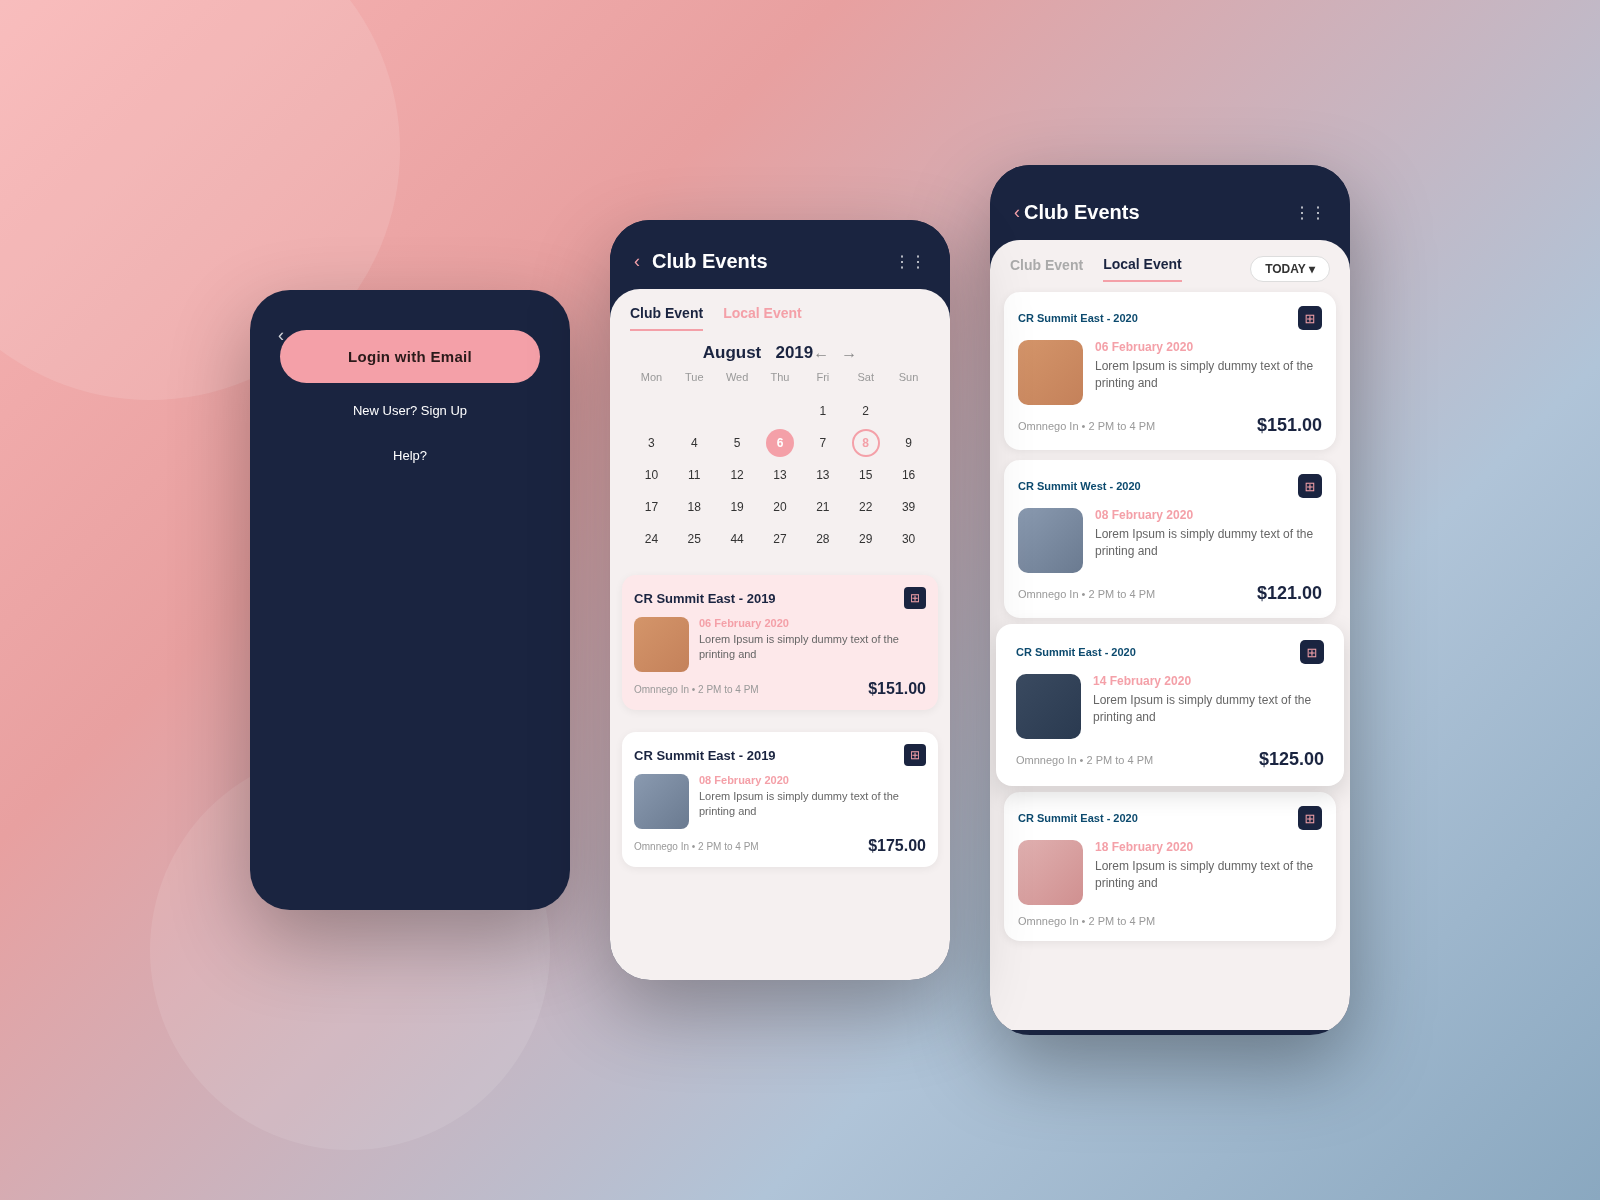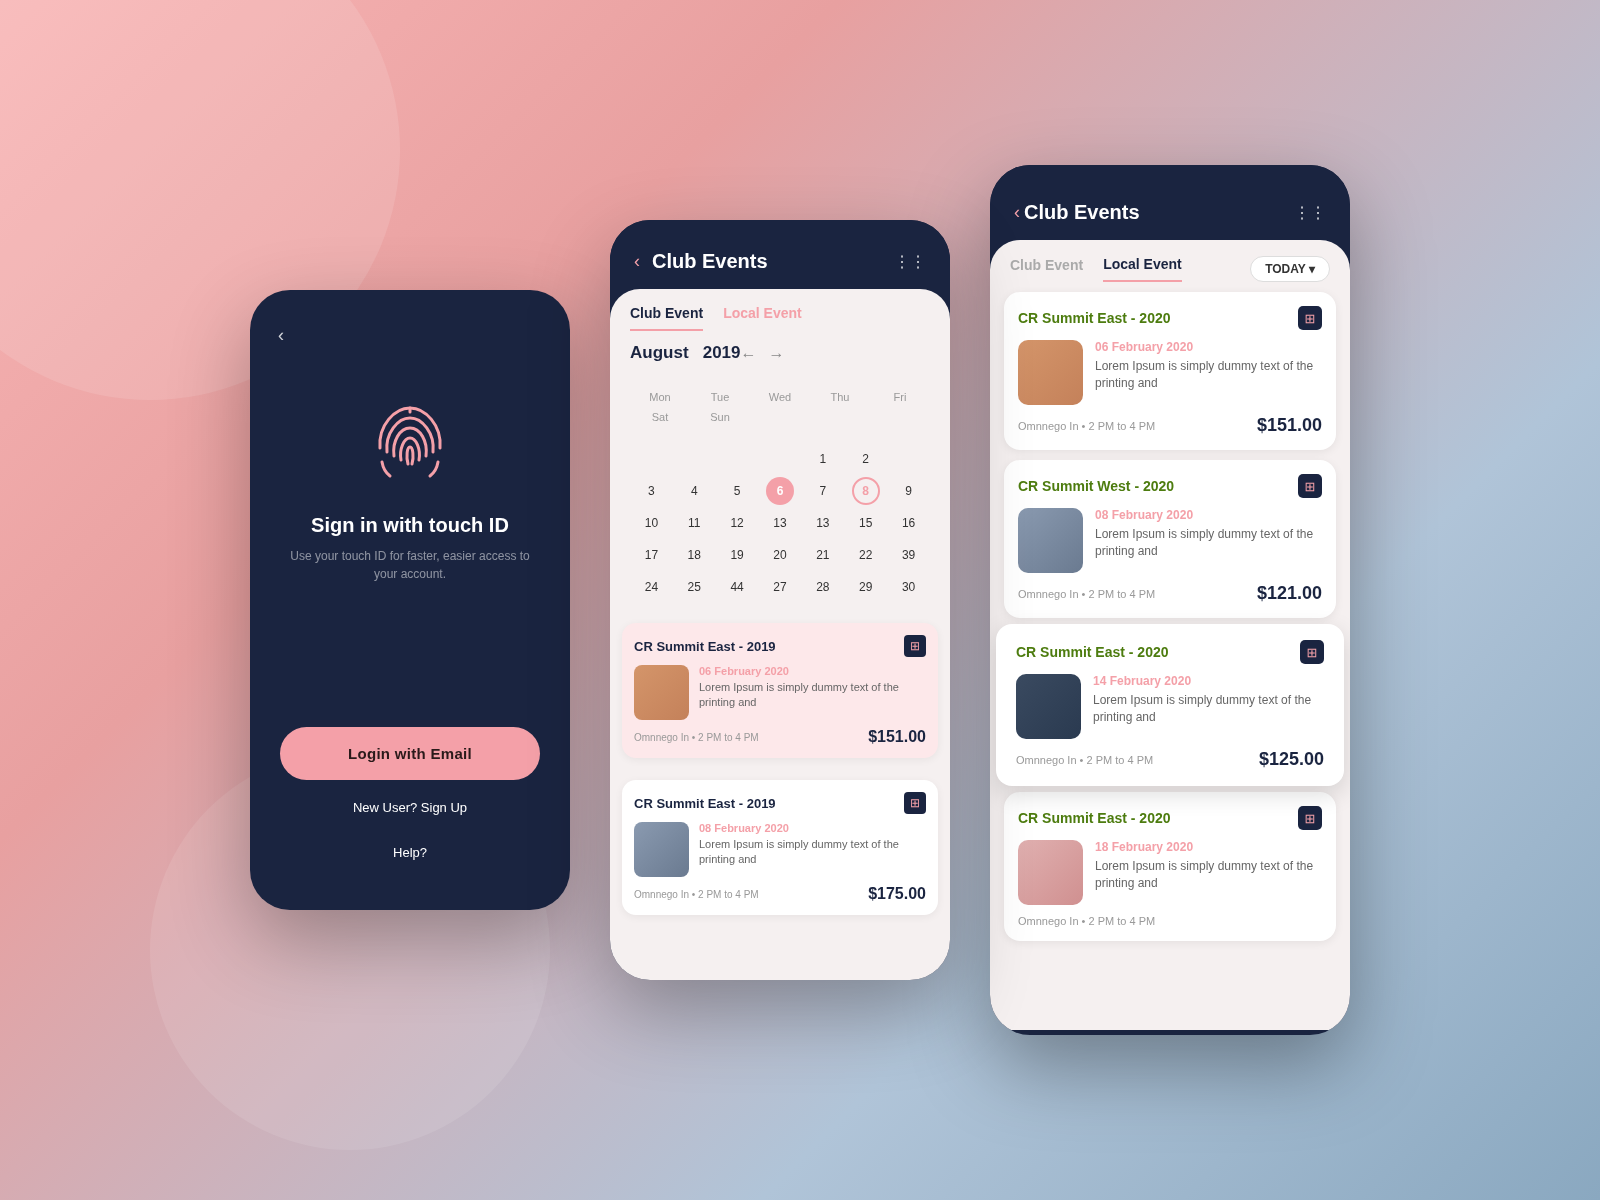--- a/index.html
+++ b/index.html
@@ -210,22 +210,22 @@
       border-bottom: 2px solid transparent;
     }
 
     .calendar-section {
       padding: 12px 20px;
     }
 
     .cal-header {
       display: flex;
       align-items: center;
-      justify-content: flex-start;
-      margin-bottom: 24px;
+      justify-content: center;
+      margin-bottom: 4px;
     }
 
     .cal-month-year {
       font-size: 17px;
       font-weight: 700;
       color: #1a2440;
     }
 
     .cal-nav {
       display: flex;
@@ -233,23 +233,23 @@
       font-size: 16px;
       color: #888;
     }
 
     .cal-grid {
       width: 100%;
     }
 
     .cal-days-header {
       display: grid;
-      grid-template-columns: repeat(5, 1fr);
+      grid-template-columns: repeat(7, 1fr);
       text-align: center;
-      margin-bottom: 16px;
+      margin-bottom: 8px;
     }
 
     .cal-day-name {
       font-size: 11px;
       color: #999;
       font-weight: 500;
       padding: 4px 0;
     }
 
     .cal-dates {
@@ -463,23 +463,23 @@
     }
 
     .s3-card-header {
       display: flex;
       justify-content: space-between;
       align-items: center;
       margin-bottom: 10px;
     }
 
     .s3-title {
-      font-size: 14px;
-      font-weight: 700;
-      color: #4d7c0f;
+      font-size: 11px;
+      font-weight: 700;
+      color: #0c4a6e;
     }
 
     .s3-bm {
       width: 24px;
       height: 24px;
       background: #1a2440;
       border-radius: 5px;
       display: flex;
       align-items: center;
       justify-content: center;
@@ -548,39 +548,20 @@
     .img-flower { background: linear-gradient(135deg, #e0b0b0, #d09090); }
   </style>
 </head>
 <body>
 
 <div class="screens-container">
 
   <div class="phone-screen screen1">
     <span class="back-arrow">‹</span>
 
-    <div class="fingerprint-area">
-
-      <svg class="fingerprint-svg" viewBox="0 0 100 100" fill="none" xmlns="http://www.w3.org/2000/svg">
-
-        <path d="M20 58 C18 35 35 18 50 18 C65 18 82 35 80 58" stroke="#f4a0a8" stroke-width="3" fill="none" stroke-linecap="round"></path>
-        <path d="M27 62 C25 43 38 28 50 28 C62 28 75 43 73 62" stroke="#f4a0a8" stroke-width="3" fill="none" stroke-linecap="round"></path>
-        <path d="M34 66 C32 51 40 38 50 38 C60 38 68 51 66 66" stroke="#f4a0a8" stroke-width="3" fill="none" stroke-linecap="round"></path>
-        <path d="M41 70 C39 59 44 48 50 48 C56 48 61 59 59 70" stroke="#f4a0a8" stroke-width="3" fill="none" stroke-linecap="round"></path>
-
-        <path d="M48 74 C46 67 47 57 50 57 C53 57 54 67 52 74" stroke="#f4a0a8" stroke-width="3" fill="none" stroke-linecap="round"></path>
-
-        <path d="M50 18 L50 22" stroke="#f4a0a8" stroke-width="3" stroke-linecap="round"></path>
-        <path d="M22 72 C23 78 26 83 30 86" stroke="#f4a0a8" stroke-width="3" fill="none" stroke-linecap="round"></path>
-        <path d="M78 72 C77 78 74 83 70 86" stroke="#f4a0a8" stroke-width="3" fill="none" stroke-linecap="round"></path>
-      </svg>
-
-      <div class="sign-in-title">Sign in with touch ID</div>
-      <div class="sign-in-subtitle">Use your touch ID for faster, easier access to your account.</div>
-    </div>
 
     <div class="login-actions">
       <button class="login-btn">Login with Email</button>
       <span class="new-user-text">New User? Sign Up</span>
       <span class="help-text">Help?</span>
     </div>
   </div>
 
   <div class="screen2 phone-screen">
     <div class="screen2-header">

